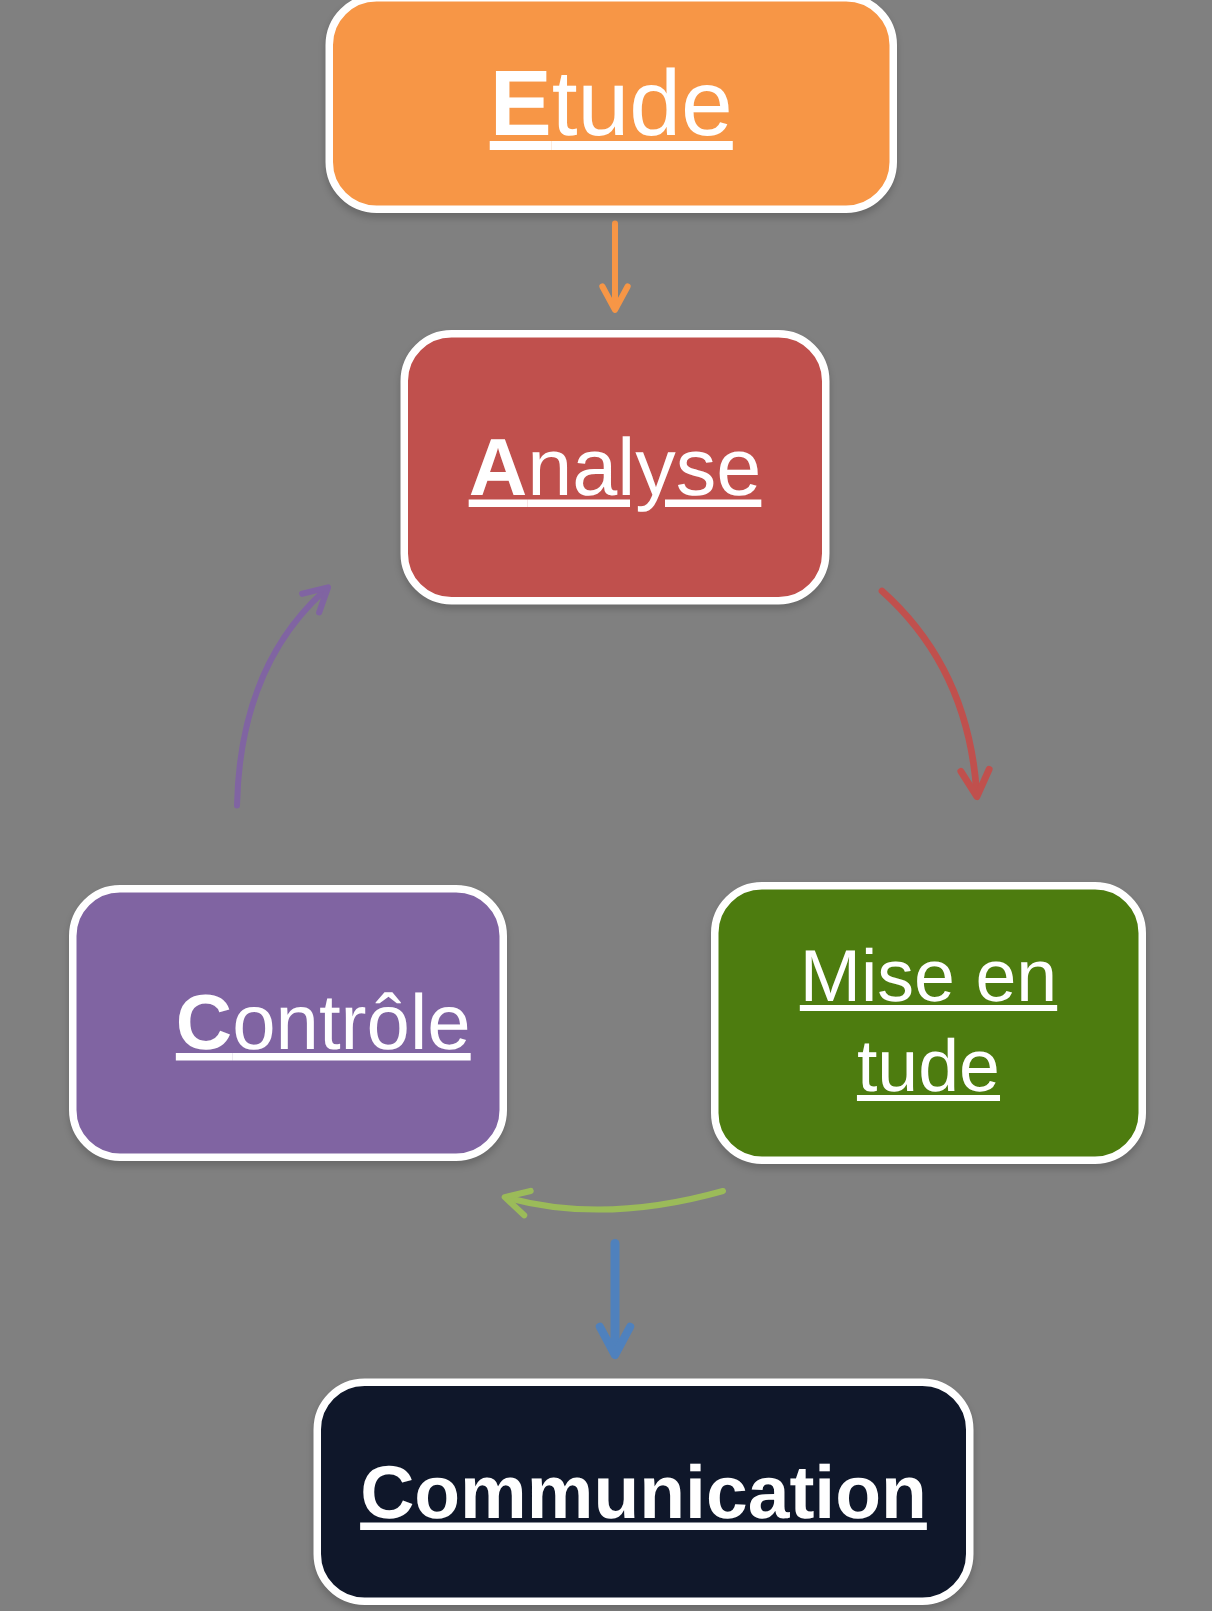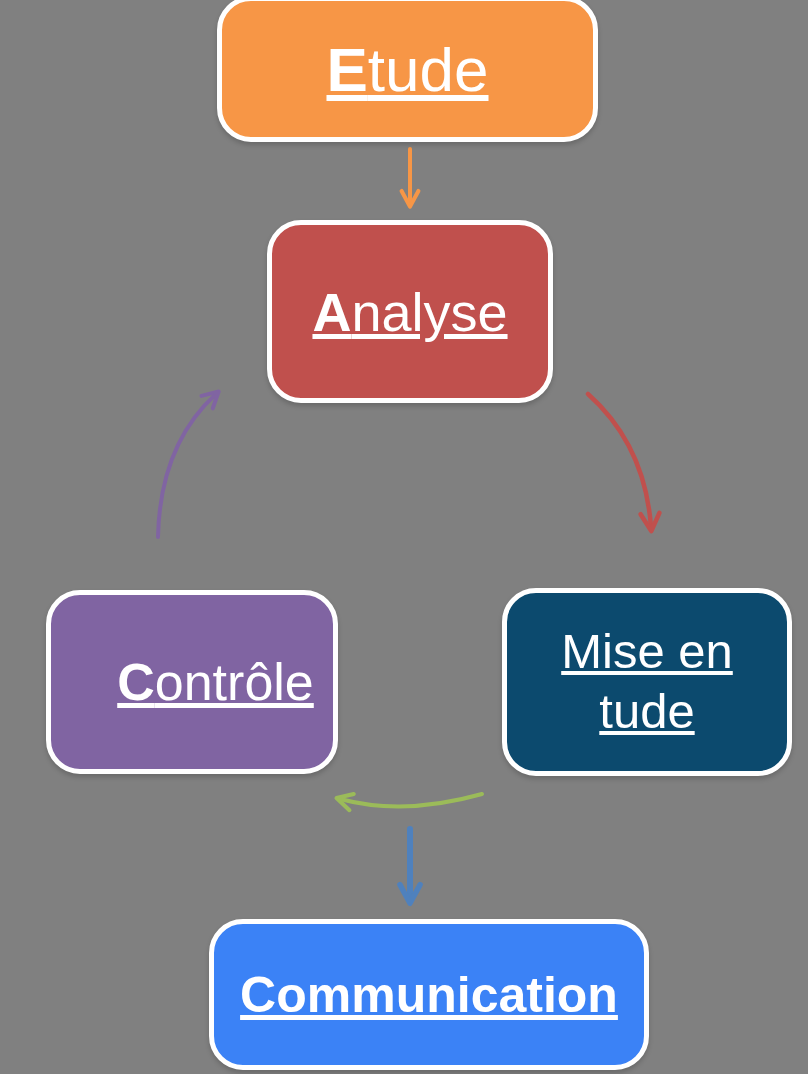--- a/index.html
+++ b/index.html
@@ -93,25 +93,25 @@
   </svg>
 
   <div id="node-etude" class="node" style="background-color: rgb(247, 150, 70);">
     <span class="label"><b>E</b><span>tude</span></span>
   </div>
 
   <div id="node-analyse" class="node" style="background-color: rgb(192, 80, 77); text-align: right;">
     <span class="label"><b>A</b><span>nalyse</span></span>
   </div>
 
-  <div id="node-mise-en-oeuve" class="node" style="background-color: #0c4a6e; margin-left: 28px;">
+  <div id="node-mise-en-oeuve" class="node" style="background-color: #4d7c0f;">
     <span class="label"><span>Mise en</span><br><span>tude</span></span>
   </div>
 
   <div id="node-controle" class="node" style="background-color: rgb(128, 100, 162);">
     <span class="label"><b>C</b><span>ontrôle</span></span>
   </div>
 
-  <div id="node-communication" class="node" style="background-color: #3b82f6;">
+  <div id="node-communication" class="node" style="background-color: #0f172a;">
     <span class="label">Communication</span>
   </div>
 
 </div>
 
 </body></html>

